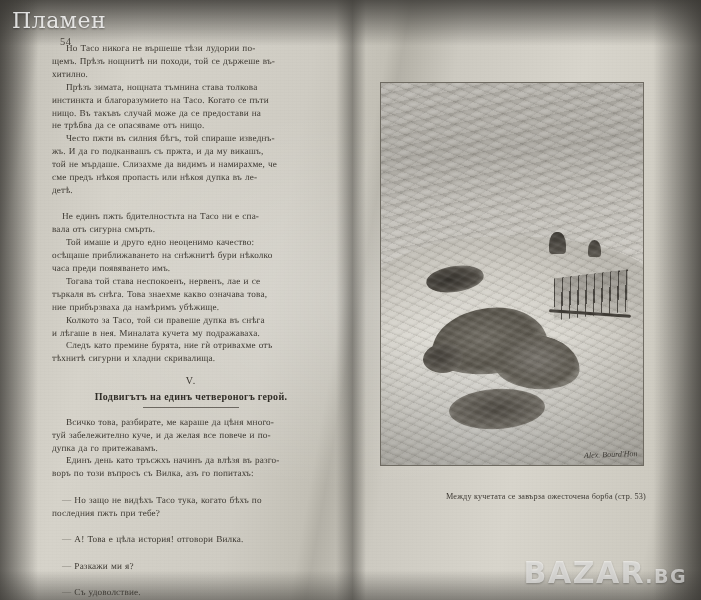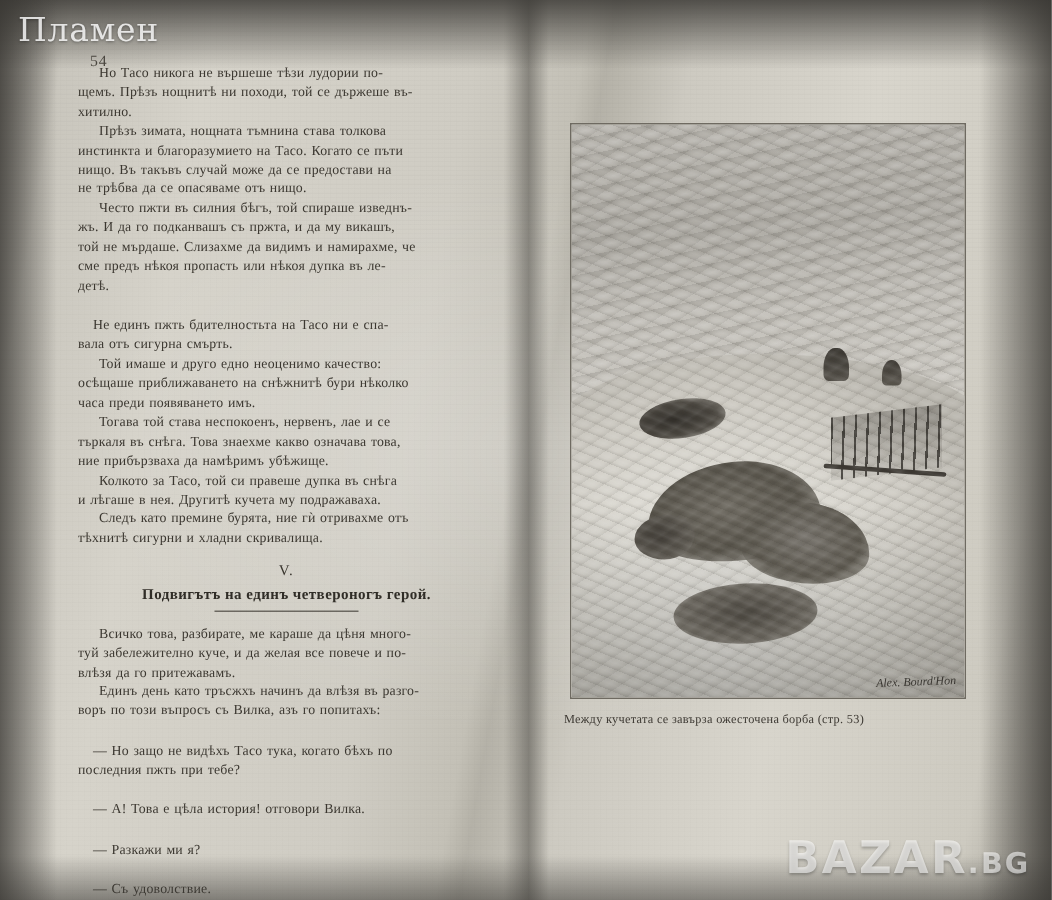--- a/index.html
+++ b/index.html
@@ -235,23 +235,23 @@
     right: 6px; bottom: 6px;
     font-family: "Liberation Serif", serif;
     font-size: 8px;
     font-style: italic;
     color: #2f2c27;
     transform: rotate(-2deg);
     opacity: .9;
   }
   .caption {
     position: absolute;
-    left: 10px; top: 439px;
+    left: 10px; top: 456px;
     width: 270px;
-    text-align: left;
+    text-align: right;
     font-size: 8.2px;
     color: #3d3933;
     letter-spacing: .2px;
   }
 
   
   .wm-top {
     position: absolute;
     left: 12px; top: 8px;
     font-family: "DejaVu Serif", serif;
@@ -298,35 +298,35 @@
         <p class="para noind">детѣ.</p>
         <p class="para dash">Не единъ пжть бдителностьта на Тасо ни е спа-</p>
         <p class="para noind">вала отъ сигурна смърть.</p>
         <p class="para">Той имаше и друго едно неоценимо качество:</p>
         <p class="para noind">осѣщаше приближаването на снѣжнитѣ бури нѣколко</p>
         <p class="para noind">часа преди появяването имъ.</p>
         <p class="para">Тогава  той става неспокоенъ, нервенъ, лае и се</p>
         <p class="para noind">търкаля въ снѣга. Това знаехме какво означава това,</p>
         <p class="para noind">ние прибързваха да намѣримъ убѣжище.</p>
         <p class="para">Колкото за Тасо, той си правеше дупка въ снѣга</p>
-        <p class="para noind">и лѣгаше в нея. Другитѣ кучета му подражаваха.</p>
+        <p class="para noind">и лѣгаше в нея. Миналата кучета му подражаваха.</p>
         <p class="para">Следъ като премине бурята, ние гѝ отривахме отъ</p>
         <p class="para noind">тѣхнитѣ сигурни и хладни скривалища.</p>
       </div>
 
       <div class="chapter">
         <div class="num">V.</div>
         <div class="title">Подвигътъ на единъ четвероногъ герой.</div>
         <div class="rule"></div>
       </div>
 
       <div class="body-after">
         <p class="para">Всичко това, разбирате, ме караше да цѣня много-</p>
         <p class="para noind">туй забележително  куче, и да желая все повече и по-</p>
-        <p class="para noind">влѣзя да го притежавамъ.</p>
+        <p class="para noind">дупка да го притежавамъ.</p>
         <p class="para">Единъ день като тръсжхъ начинъ да влѣзя въ разго-</p>
         <p class="para noind">воръ по този въпросъ  съ Вилка, азъ го попитахъ:</p>
         <p class="para dash">— Но защо не видѣхъ Тасо тука, когато бѣхъ по</p>
         <p class="para noind">последния пжть при тебе?</p>
         <p class="para dash">— А! Това е цѣла история! отговори Вилка.</p>
         <p class="para dash">— Разкажи ми я?</p>
         <p class="para dash">— Съ удоволствие.</p>
         <p class="para">Следъ малко мълчание Вилка започна:</p>
         <p class="para">„Ето какъ стана. Миналата зима, преди моето</p>
         <p class="para noind">посещение въ колонията Ви, азъ бѣхъ оставилъ въ пещ-</p>

